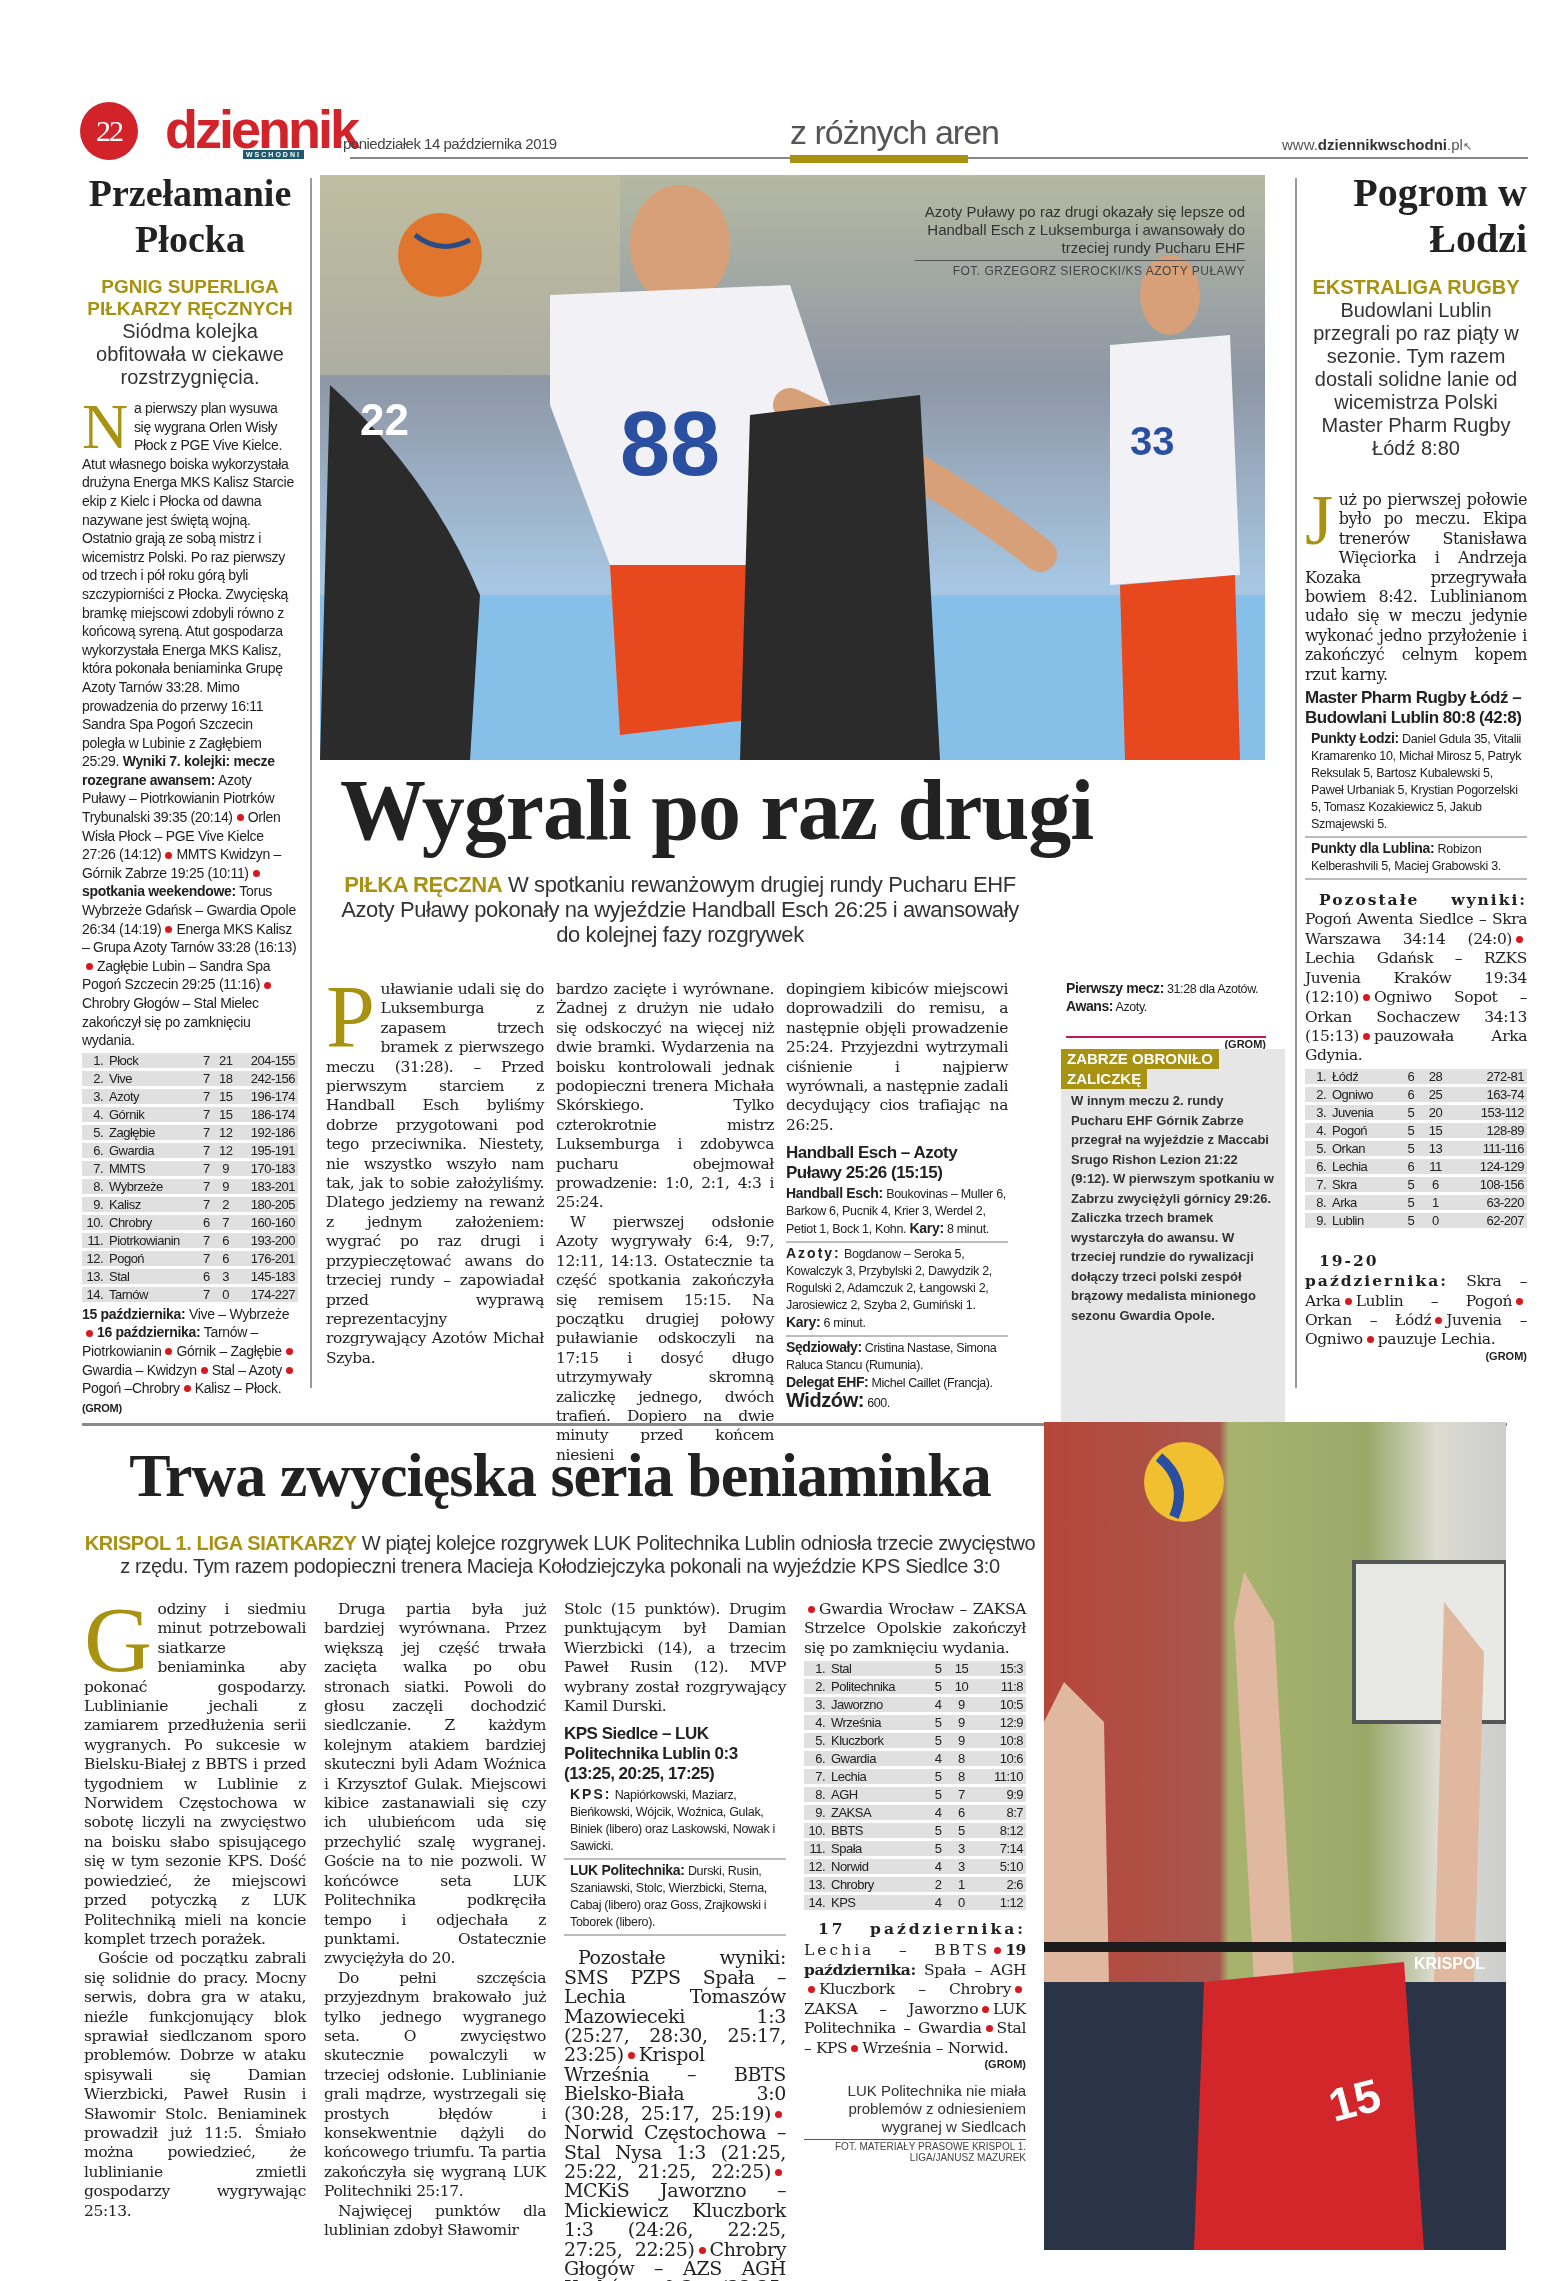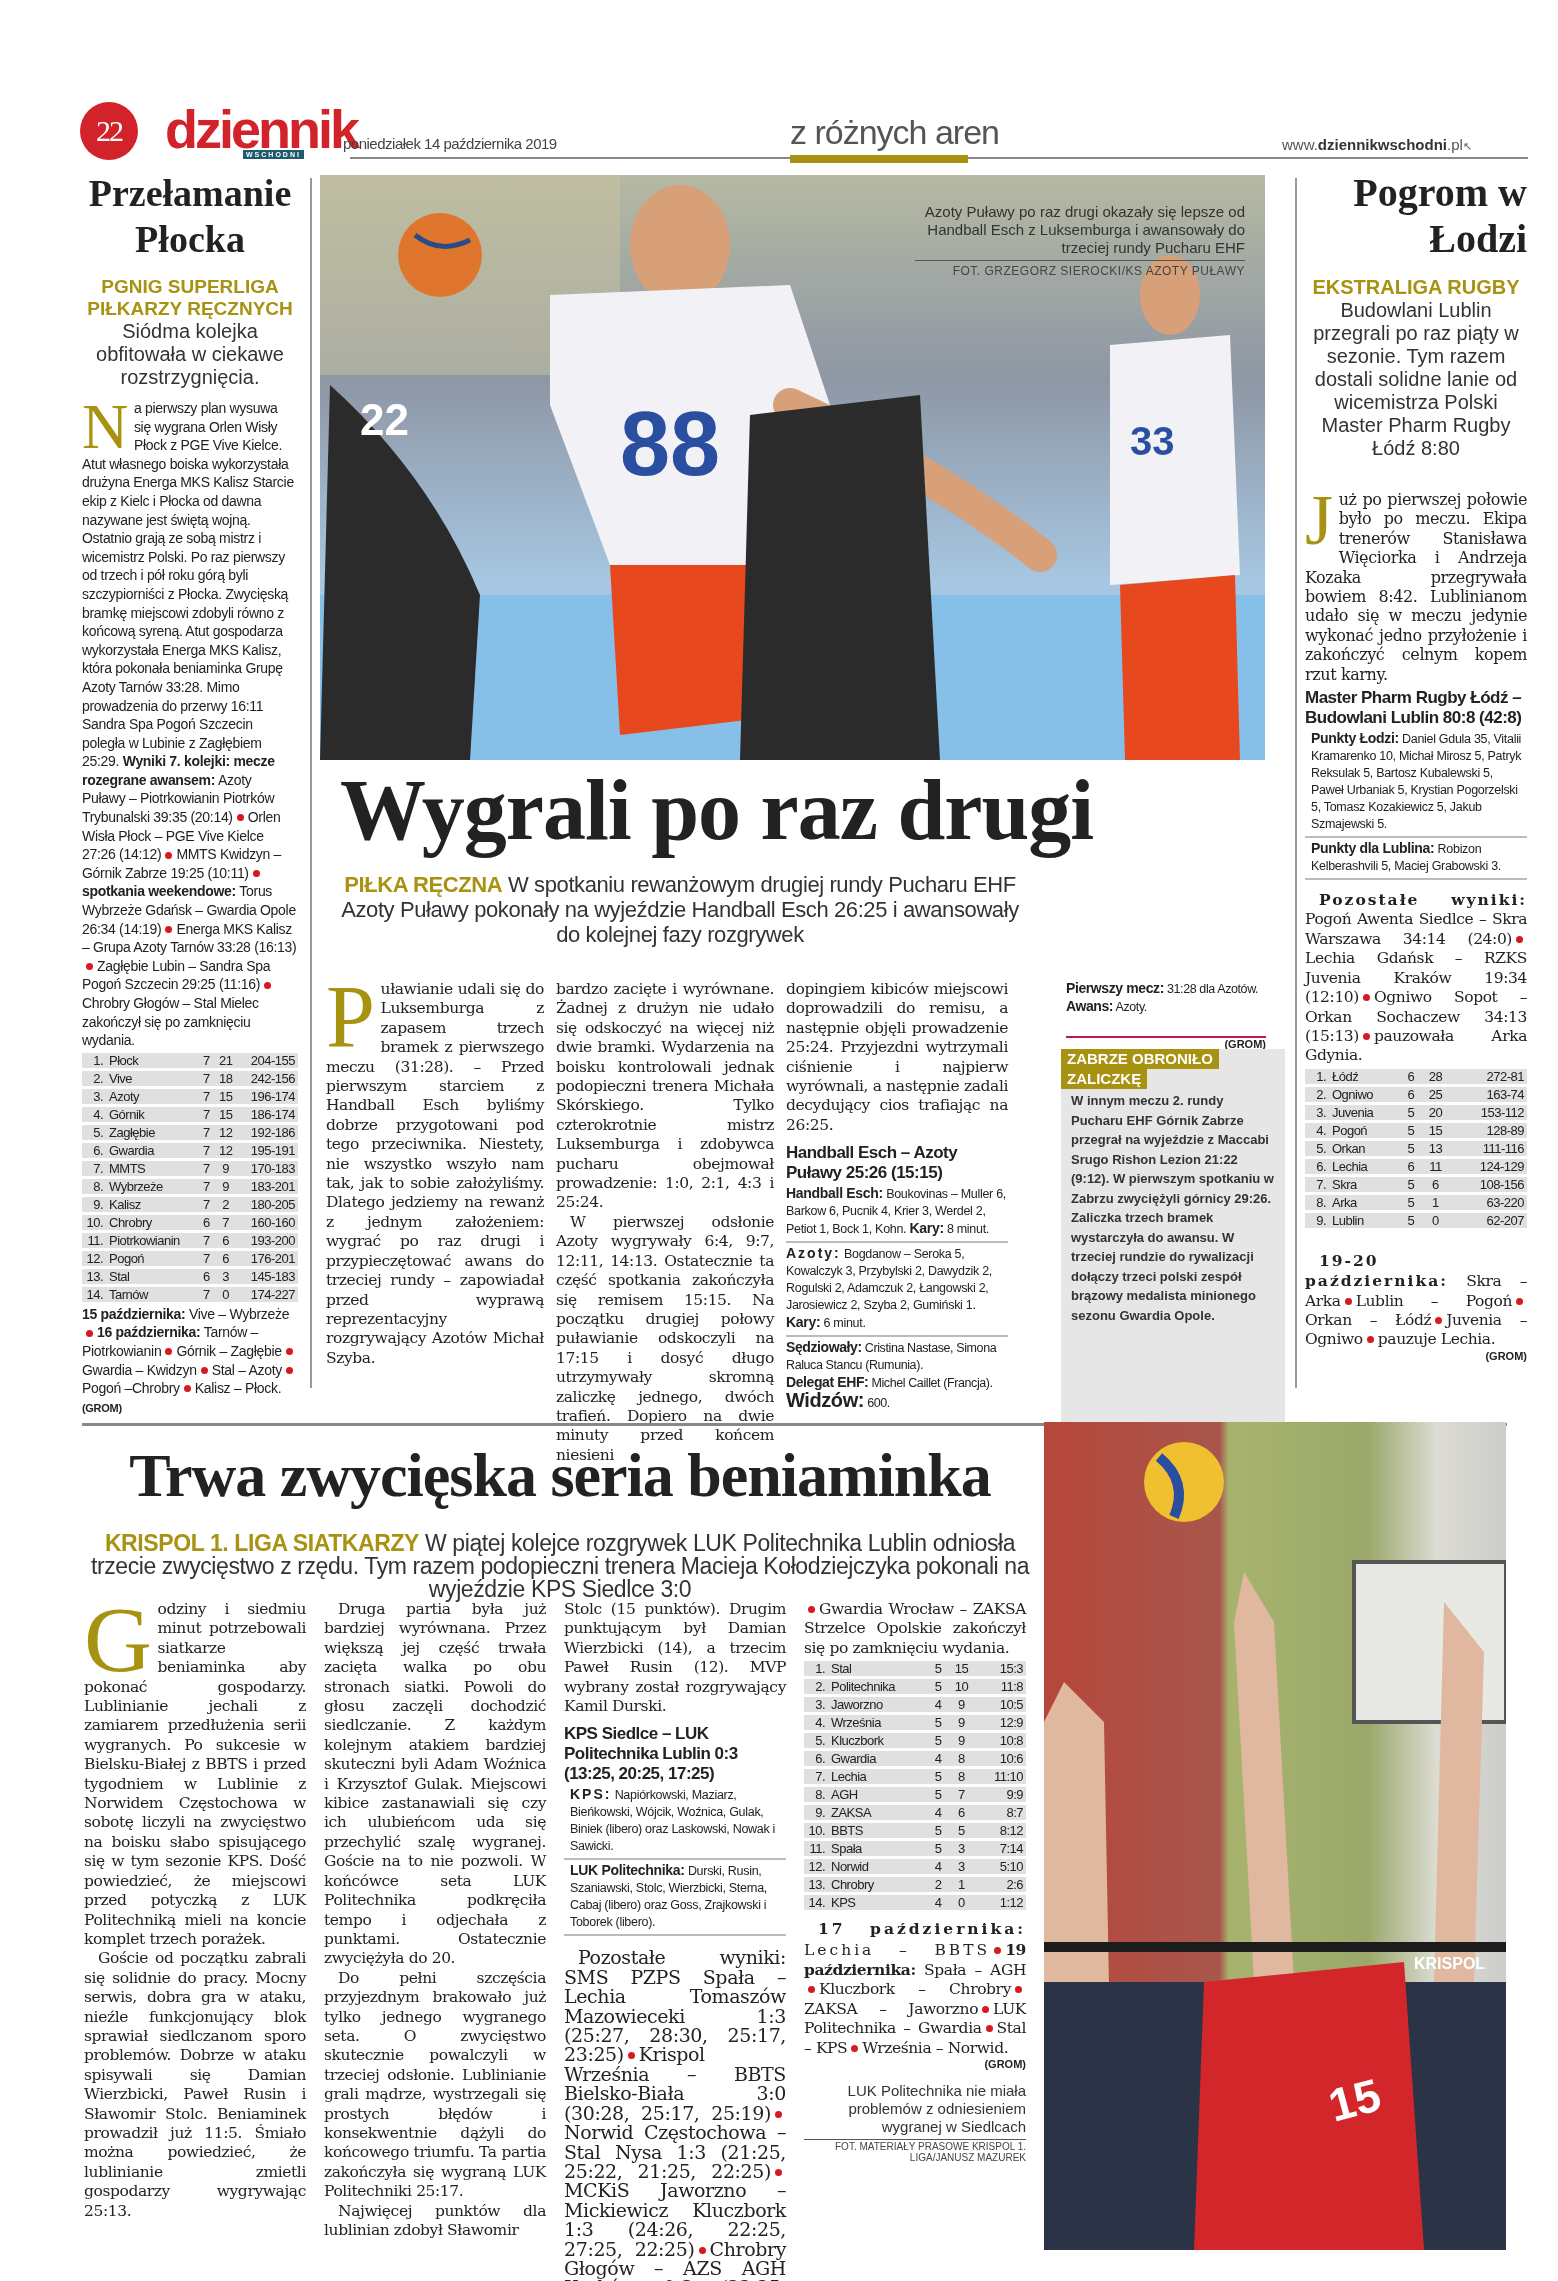--- a/index.html
+++ b/index.html
@@ -320,21 +320,21 @@
     </table>
   <div class="col-serif" style="margin-top:20px; font-size:15.5px;">
     <b style="letter-spacing:2px; padding-left:14px;">19-20 października:</b> <span>Skra – Arka</span><span class="dot"></span><span>Lublin – Pogoń</span><span class="dot"></span><span>Orkan – Łódź</span><span class="dot"></span><span>Juvenia – Ogniwo</span><span class="dot"></span><span>pauzuje Lechia.</span>
   </div>
   <div class="grom">(GROM)</div>
 </div>
 
 <div class="abs hrule" style="left:82px; top:1423px; width:1425px;"></div>
 
 <h1 class="abs" style="left:120px; top:1440px; width:880px; text-align:center; font:bold 62px 'Liberation Serif',serif; letter-spacing:-1px; color:#222;">Trwa zwycięska seria beniaminka</h1>
-<div class="abs deck" style="left:80px; top:1532px; width:960px; font-size:23px; line-height:23px;"><b class="gold">KRISPOL 1. LIGA SIATKARZY</b> <span>W piątej kolejce rozgrywek LUK Politechnika Lublin odniosła trzecie zwycięstwo z rzędu. Tym razem podopieczni trenera Macieja Kołodziejczyka pokonali na wyjeździe KPS Siedlce 3:0</span></div>
+<div class="abs deck" style="left:80px; top:1532px; width:960px; font-size:20px; line-height:23px;"><b class="gold">KRISPOL 1. LIGA SIATKARZY</b> <span>W piątej kolejce rozgrywek LUK Politechnika Lublin odniosła trzecie zwycięstwo z rzędu. Tym razem podopieczni trenera Macieja Kołodziejczyka pokonali na wyjeździe KPS Siedlce 3:0</span></div>
 
 <div class="abs col-serif" style="left:84px; top:1600px; width:222px; font-size:15.5px;">
   <span class="dropcap" style="font-size:94px; margin-top:2px;">G</span><span>odziny i siedmiu minut potrzebowali siatkarze beniaminka aby pokonać gospodarzy. Lublinianie jechali z zamiarem przedłużenia serii wygranych. Po sukcesie w Bielsku-Białej z BBTS i przed tygodniem w Lublinie z Norwidem Częstochowa w sobotę liczyli na zwycięstwo na boisku słabo spisującego się w tym sezonie KPS. Dość powiedzieć, że miejscowi przed potyczką z LUK Politechniką mieli na koncie komplet trzech porażek.</span>
   <div style="text-indent:14px;">Goście od początku zabrali się solidnie do pracy. Mocny serwis, dobra gra w ataku, nieźle funkcjonujący blok sprawiał siedlczanom sporo problemów. Dobrze w ataku spisywali się Damian Wierzbicki, Paweł Rusin i Sławomir Stolc. Beniaminek prowadził już 11:5. Śmiało można powiedzieć, że lublinianie zmietli gospodarzy wygrywając 25:13.</div>
 </div>
 <div class="abs col-serif" style="left:324px; top:1600px; width:222px; font-size:15.5px;">
   <div style="text-indent:14px;">Druga partia była już bardziej wyrównana. Przez większą jej część trwała zacięta walka po obu stronach siatki. Powoli do głosu zaczęli dochodzić siedlczanie. Z każdym kolejnym atakiem bardziej skuteczni byli Adam Woźnica i Krzysztof Gulak. Miejscowi kibice zastanawiali się czy ich ulubieńcom uda się przechylić szalę wygranej. Goście na to nie pozwoli. W końcówce seta LUK Politechnika podkręciła tempo i odjechała z punktami. Ostatecznie zwyciężyła do 20.</div>
   <div style="text-indent:14px;">Do pełni szczęścia przyjezdnym brakowało już tylko jednego wygranego seta. O zwycięstwo skutecznie powalczyli w trzeciej odsłonie. Lublinianie grali mądrze, wystrzegali się prostych błędów i konsekwentnie dążyli do końcowego triumfu. Ta partia zakończyła się wygraną LUK Politechniki 25:17.</div>
   <div style="text-indent:14px;">Najwięcej punktów dla lublinian zdobył Sławomir</div>
 </div>

